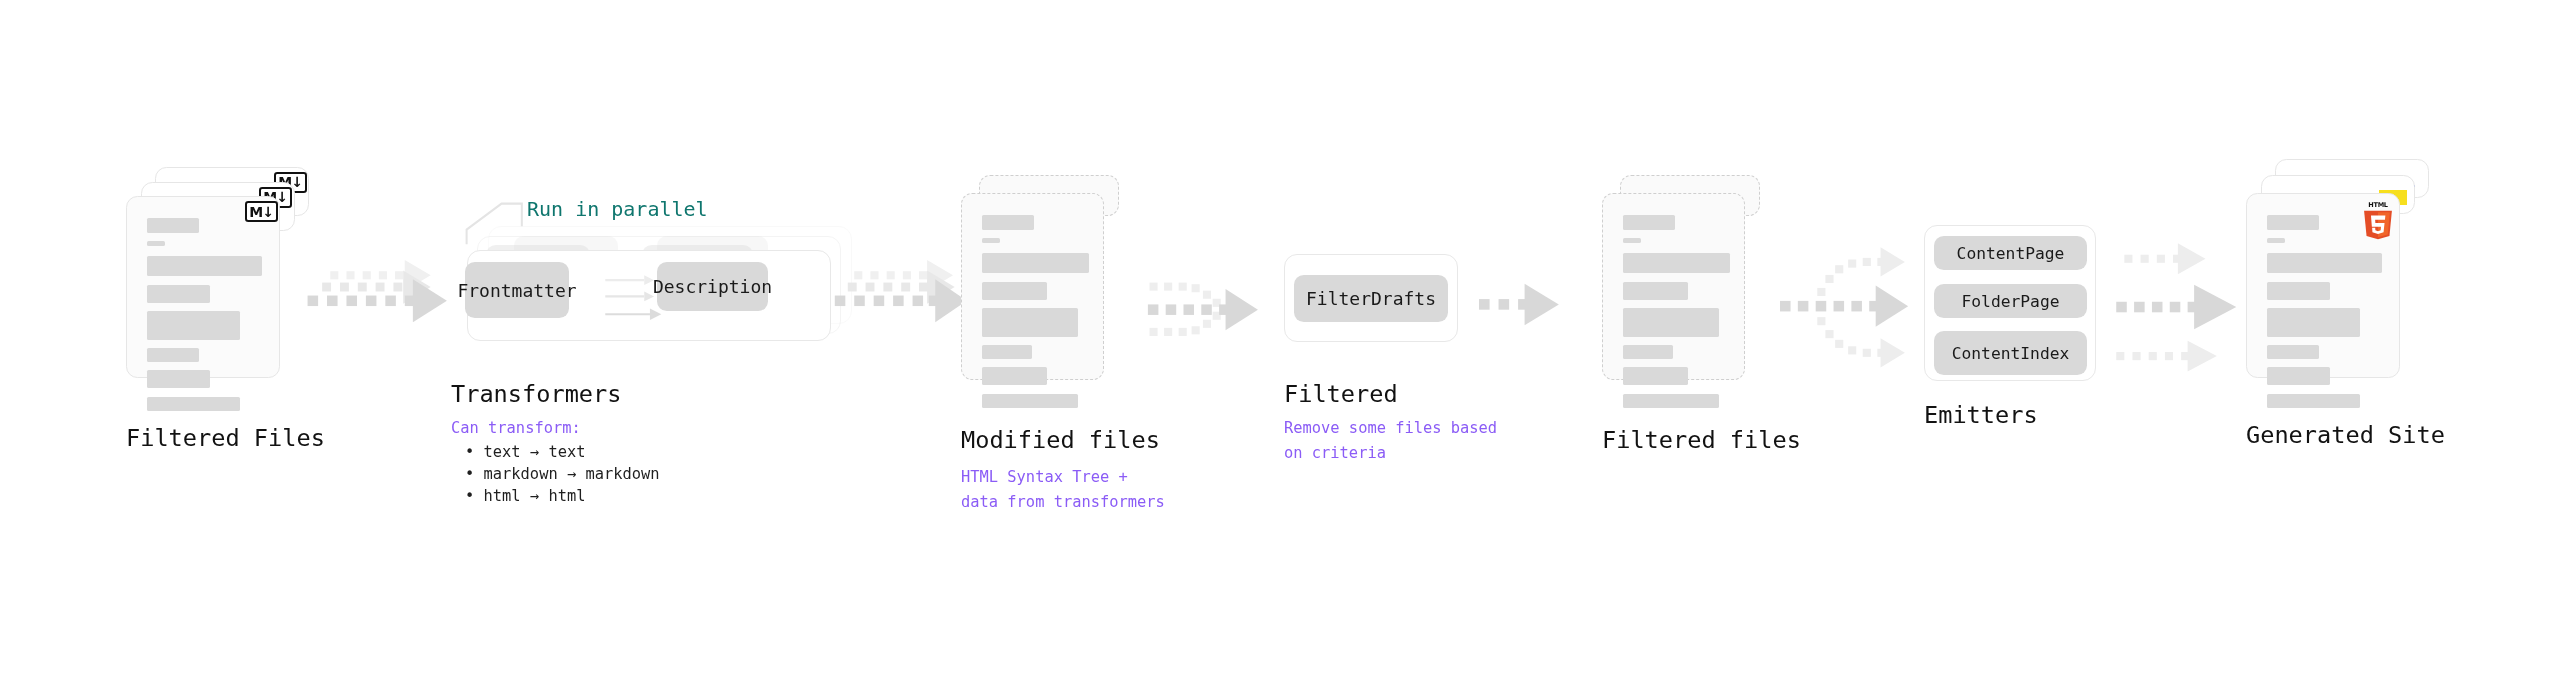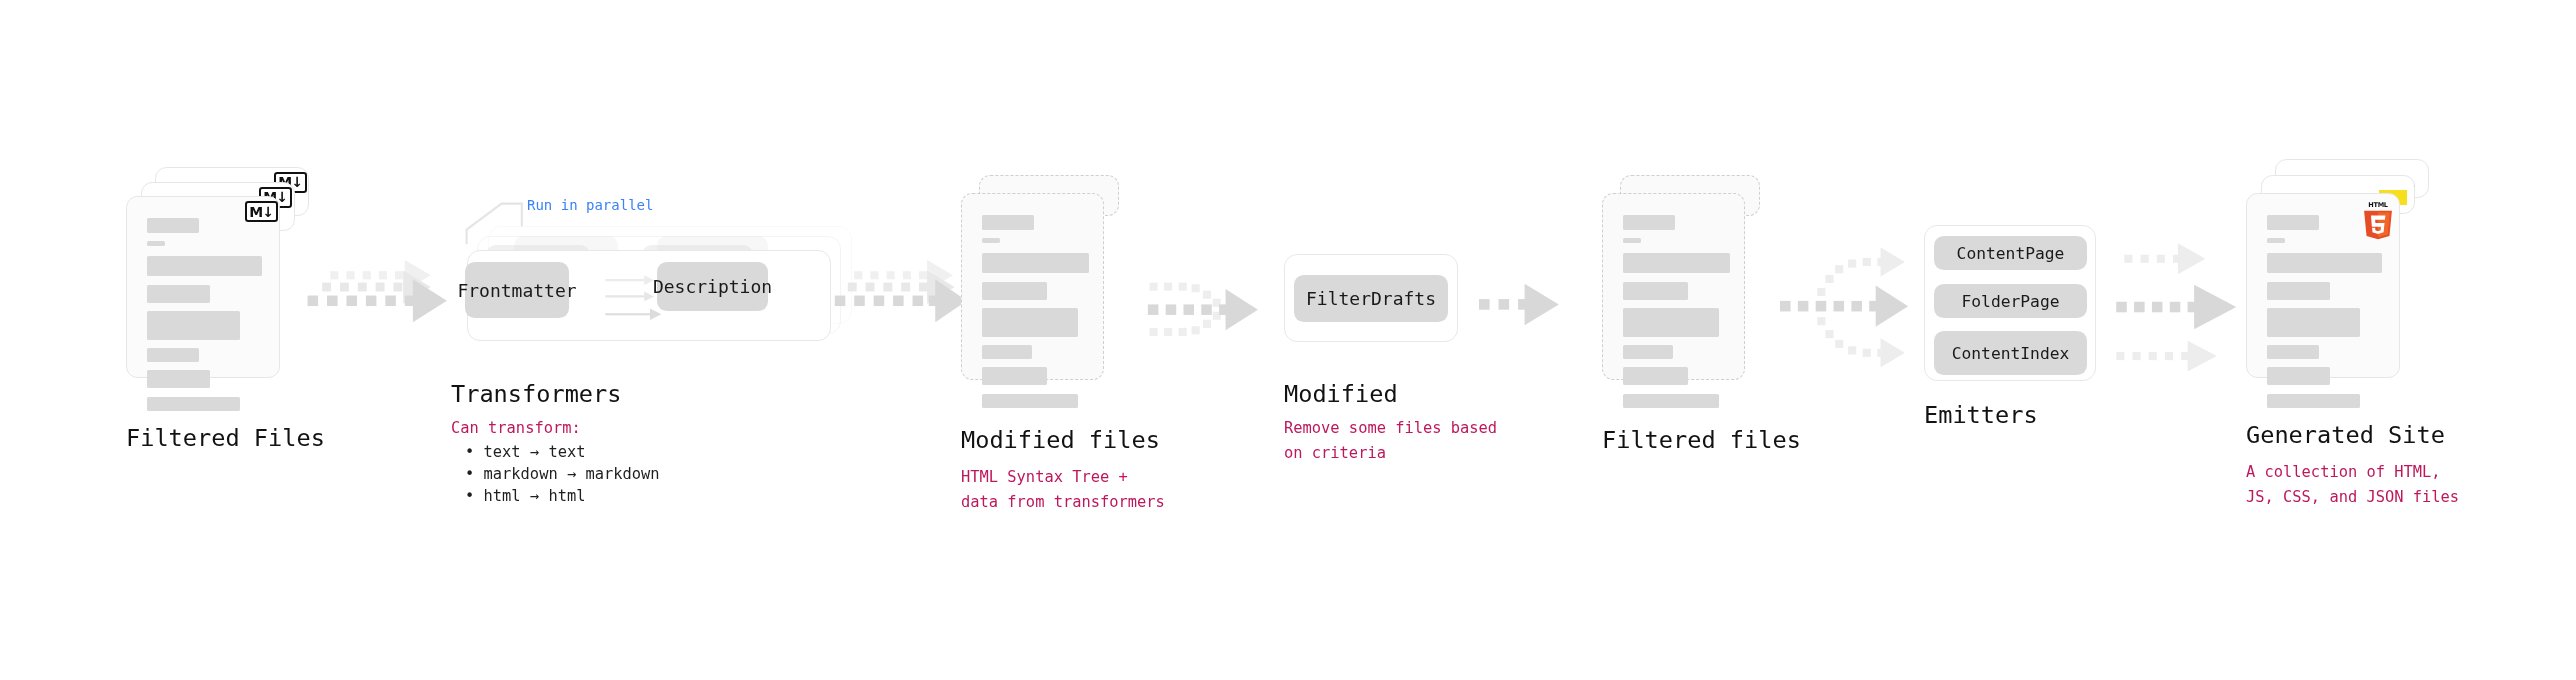--- a/index.html
+++ b/index.html
@@ -76,31 +76,31 @@
 
   
   .title{
     position:absolute;
     font-size:23.6px;color:#121212;
     font-family:"DejaVu Sans Mono","Liberation Mono",monospace;
     white-space:nowrap;letter-spacing:0px;
   }
   .sub{
     position:absolute;
-    font-size:15.4px;color:#be185d;line-height:1.62;
+    font-size:15.4px;color:#8b5cf6;line-height:1.62;
     font-family:"DejaVu Sans Mono","Liberation Mono",monospace;
     white-space:pre;
   }
   .bullets{
     position:absolute;font-size:15.4px;color:#1f1f1f;line-height:1.62;
     font-family:"DejaVu Sans Mono","Liberation Mono",monospace;
     white-space:pre;
   }
   .parallel-lbl{
-    position:absolute;font-size:14px;color:#3b82f6;
+    position:absolute;font-size:20px;color:#0f766e;
     font-family:"DejaVu Sans Mono","Liberation Mono",monospace;
     white-space:nowrap;
   }
   svg{position:absolute;overflow:visible;}
 </style>
 </head>
 <body>
 
 <div class="stage">
 
@@ -264,21 +264,21 @@
       <rect x="56" y="45" width="13" height="13"></rect>
         <rect x="78" y="45" width="13" height="13"></rect>
       <rect x="100" y="45" width="13" height="13"></rect>
       <polygon points="108,26 148,51.5 108,77"></polygon>
     </g>
   </svg>
 
   <div class="groupbox" style="left:1284px;top:254px;width:174px;height:88px;"></div>
   <div class="chip" style="left:1294px;top:275px;width:154px;height:47px;">FilterDrafts</div>
 
-  <div class="title" style="left:1284px;top:380px;">Modified</div>
+  <div class="title" style="left:1284px;top:380px;">Filtered</div>
   <div class="sub" style="left:1284px;top:416px;">Remove some files based
 on criteria</div>
 
   <svg style="left:1479px;top:286px;" width="114" height="49" viewBox="0 0 140 60">
     <g fill="#d8d8d8">
       <rect x="0" y="16" width="13" height="13"></rect>
         <rect x="24" y="16" width="13" height="13"></rect>
       <rect x="48" y="16" width="13" height="13"></rect>
       <polygon points="56,-3 98,22.5 56,48"></polygon>
     </g>
@@ -384,17 +384,15 @@
     </div>
     <svg class="html5-badge" style="left:114px;top:41px;" viewBox="0 0 44 50" width="36" height="41">
       <text x="22" y="9" text-anchor="middle" font-size="8" font-weight="bold" fill="#111" font-family="DejaVu Sans, Liberation Sans, sans-serif" letter-spacing="-0.4">HTML</text>
       <path d="M5 13 L39 13 L36 44 L22 48 L8 44 Z" fill="#e44d26"></path>
       <path d="M22 15 L36.5 15 L34 42 L22 45.5 Z" fill="#f16529"></path>
       <path d="M13 19 L31 19 L30.5 24 L18.5 24 L18.8 28 L30 28 L28.8 39.5 L22 41.5 L15.2 39.5 L14.8 34 L18.6 34 L18.8 37 L22 38 L25.3 37 L25.7 32.5 L14.5 32.5 L13.4 19 Z" fill="#ffffff"></path>
     </svg>
   </div>
 
   <div class="title" style="left:2246px;top:421px;">Generated Site</div>
-  <div class="sub" style="left:2246px;top:460px;">A collection of HTML,
-JS, CSS, and JSON files</div>
 
 </div>
 
 
 </body></html>

